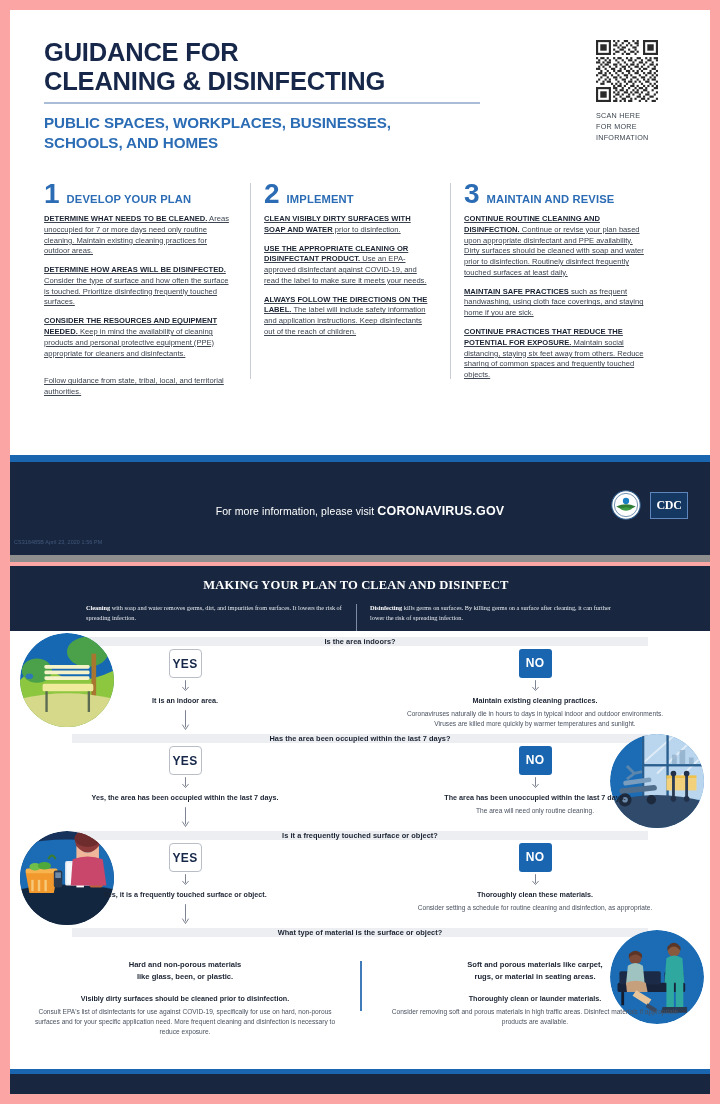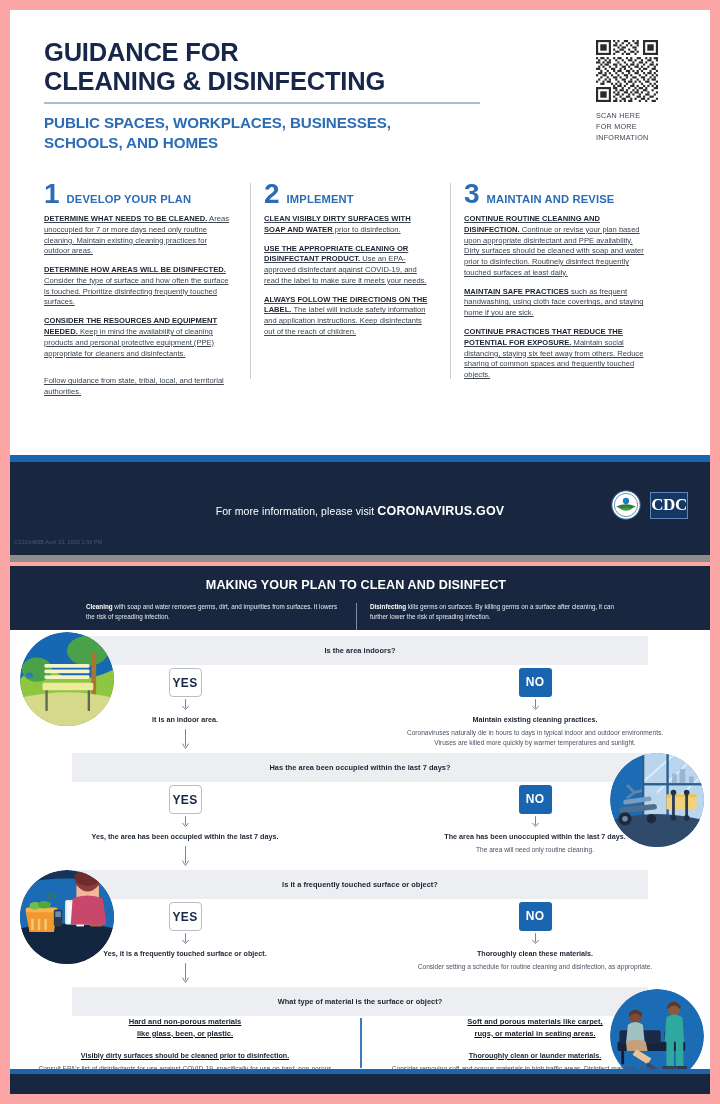--- a/index.html
+++ b/index.html
@@ -75,51 +75,51 @@
     position: absolute; left: 4px; bottom: 10px;
     font-size: 5.4px; color: #41587e; letter-spacing: 0.1px;
   }
   .logos { position: absolute; right: 22px; top: 28px; display: flex; align-items: center; gap: 9px; }
   .epa-seal { width: 30px; height: 30px; }
   .cdc-logo {
     width: 38px; height: 27px; border: 1.6px solid #5e86bd; background: #153863;
     display: flex; align-items: center; justify-content: center;
   }
   .cdc-logo span {
-    font-size: 17px; font-weight: bold; color: #ffffff; letter-spacing: -0.4px;
+    font-size: 12px; font-weight: bold; color: #ffffff; letter-spacing: -0.4px;
     font-family: "Liberation Serif", serif;
   }
   .p1-greystrip { position: absolute; left:0; bottom: 0; width: 100%; height: 7px; background:#8e8e8e; }
 
   
   .panel2 {
     position: absolute; left: 10px; top: 566px;
     width: 700px; height: 528px; background: #18273f; overflow: hidden;
   }
-  .p2-head { padding: 12px 8px 9px 0; }
+  .p2-head { padding: 12px 8px 9px 0; font-family: Liberation Serif, serif; }
   .p2-title {
     text-align: center; font-size: 12.6px; font-weight: bold; color: #ffffff;
     letter-spacing: 0.1px; margin-bottom: 10px;
   }
   .defs { display: flex; justify-content: center; padding: 0 62px; }
   .def { width: 50%; padding: 0 14px; position: relative; }
   .def-r::before {
     content:""; position: absolute; left: 0; top: 1px; width: 1px; height: 28px;
     background: #7d8ca4;
   }
   .def p { font-size: 6.3px; line-height: 1.52; color: #e6eaf0; }
   .def p b { color: #ffffff; }
 
   .p2-body { position: relative; background: #ffffff; margin: 0; height: 452px; }
 
   .qrow { position: relative; }
   .qbar {
     background: #eceef1; text-align: center;
     font-size: 7.4px; font-weight: bold; color: #1b2332;
-    padding: 10px 0; margin: 0 62px; letter-spacing: 0.05px;
+    padding: 0 0; margin: 0 62px; letter-spacing: 0.05px;
   }
   .branches { display: flex; position: relative; }
   .branch { width: 50%; text-align: center; padding-top: 3px; }
   .chip {
     display: inline-block; font-size: 12px; font-weight: bold;
     width: 33px; height: 29px; line-height: 29px;
     letter-spacing: 0.3px;
   }
   .chip-yes { background: #ffffff; color: #16274a; border: 1.2px solid #b9bec6; border-radius: 4px; }
   .chip-no { background: #1a65b0; color: #ffffff; border-radius: 3px; }
@@ -128,21 +128,21 @@
   .b-sub { font-size: 6.6px; color: #4a5260; line-height: 1.5; margin-top: 3px; padding: 0 38px; }
   .connector { display: block; margin: 4px auto 0 auto; width: 9px; height: 22px; }
 
   
   .ill { position: absolute; width: 94px; height: 94px; border-radius: 50%; overflow: hidden; }
   .ill svg { width: 100%; height: 100%; display: block; }
   .ill-l { left: 10px; }
   .ill-r { right: 6px; }
 
   
-  .finalrow { display: flex; padding-top: 0; text-decoration: underline; }
+  .finalrow { display: flex; padding-top: 22px; }
   .fcol { width: 50%; text-align: center; position: relative; padding: 0 20px; }
   .fcol-r::before {
     content:""; position:absolute; left: 0; top: 2px; width: 2px; height: 50px; background: #3e7bb8;
   }
   .f-lead { font-size: 7.6px; font-weight: bold; color: #1b2332; line-height: 1.48; }
   .f-head { font-size: 7.2px; font-weight: bold; color: #1b2332; margin-top: 12px; line-height: 1.4; }
   .f-sub { font-size: 6.6px; color: #4a5260; line-height: 1.55; margin-top: 3px; }
 
   .p2-bottombar { position:absolute; left:0; bottom: 20px; width:100%; height: 5px; background:#1a65b0; }
   .p2-bottomdark { position:absolute; left:0; bottom: 0; width:100%; height: 20px; background:#18273f; }

